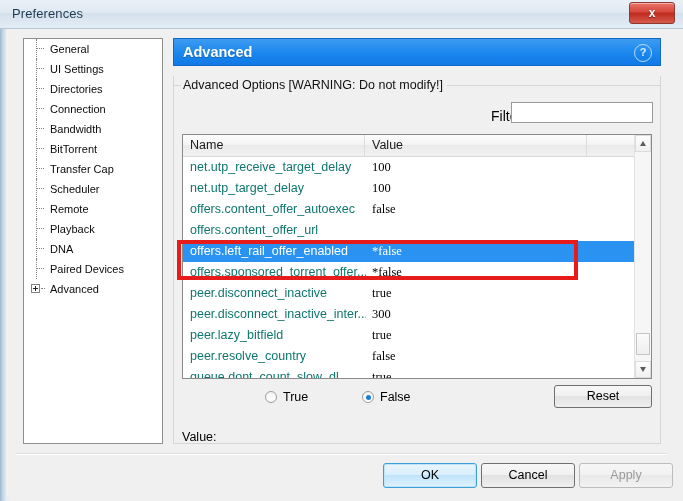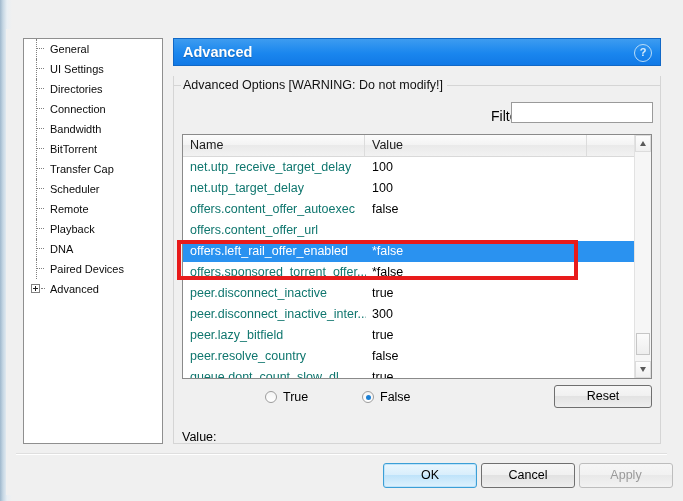--- a/index.html
+++ b/index.html
@@ -290,20 +290,21 @@
     color: #0f766e;
   }
   .row .cval {
     position: absolute;
     left: 189px;
     top: 0;
     width: 200px;
     overflow: hidden;
     font-size: 12.5px;
     color: #000000;
+    font-family: Liberation Serif, serif;
   }
   .row.selected {
     background: #2a92f0;
   }
   .row.selected .cname,
   .row.selected .cval { color: #ffffff; }
 
   
   #list-scroll {
     position: absolute;
@@ -459,20 +460,24 @@
     border: 1px solid #bdbdbd;
     background: linear-gradient(to bottom,#f6f6f6 0%,#f1f1f1 48%,#e9e9e9 50%,#f2f2f2 100%);
     cursor: default;
   }
 </style>
 </head>
 <body>
 
 <div id="window">
 
+  <div id="titlebar">
+    <div id="title-text">Preferences</div>
+    <div id="close-btn">x</div>
+  </div>
 
   <div id="client">
 
     <div id="tree-panel">
       <div class="tree-item">
         <span class="vline"></span>
         <span class="dash"></span>
         <span>General</span>
       </div>
       <div class="tree-item">

